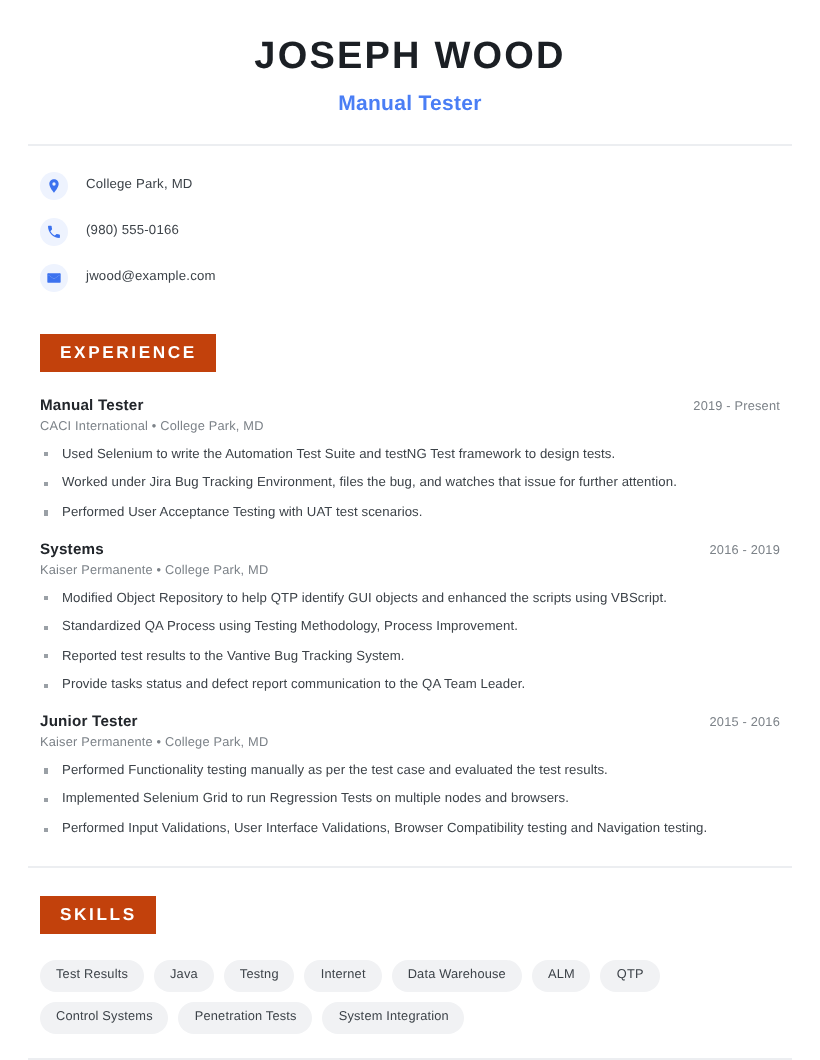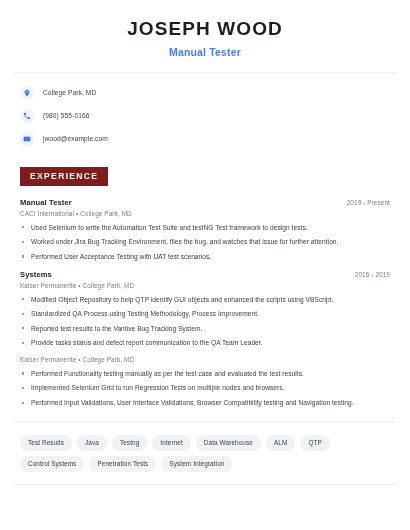--- a/index.html
+++ b/index.html
@@ -56,21 +56,21 @@
     flex: 0 0 14px;
     margin-right: 9px;
   }
   .contact-ico svg { display: block; }
   .contact-text { font-size: 6.6px; color: #3c4248; letter-spacing: .1px; }
 
   
   .section { padding: 0 20px; }
   .sec-badge {
     display: inline-block;
-    background: #7f1d1d;
+    background: #c2410c;
     color: #ffffff;
     font-size: 8.6px;
     font-weight: bold;
     letter-spacing: 1.3px;
     padding: 4px 10px 5px 10px;
     margin-top: 14px;
   }
 
   
   .exp-list { margin-top: 12px; }
@@ -201,34 +201,39 @@
         <div class="job-meta">Kaiser Permanente  •  College Park, MD</div>
         <ul class="bullets">
           <li>Modified Object Repository to help QTP identify GUI objects and enhanced the scripts using VBScript.</li>
           <li>Standardized QA Process using Testing Methodology, Process Improvement.</li>
           <li>Reported test results to the Vantive Bug Tracking System.</li>
           <li>Provide tasks status and defect report communication to the QA Team Leader.</li>
         </ul>
       </div>
 
       <div class="job">
+        <div class="job-head">
+          <span class="job-role">Junior Tester</span>
+          <span class="job-dates">2015 - 2016</span>
+        </div>
         <div class="job-meta">Kaiser Permanente  •  College Park, MD</div>
         <ul class="bullets">
           <li>Performed Functionality testing manually as per the test case and evaluated the test results.</li>
           <li>Implemented Selenium Grid to run Regression Tests on multiple nodes and browsers.</li>
           <li>Performed Input Validations, User Interface Validations, Browser Compatibility testing and Navigation testing.</li>
         </ul>
       </div>
 
     </div>
   </div>
 
   <div class="divider"></div>
 
   <div class="section">
+    <div class="sec-badge">SKILLS</div>
 
     <div class="skills-wrap">
       <span class="skill">Test Results</span>
       <span class="skill">Java</span>
       <span class="skill">Testng</span>
       <span class="skill">Internet</span>
       <span class="skill">Data Warehouse</span>
       <span class="skill">ALM</span>
       <span class="skill">QTP</span>
       <span class="skill">Control Systems</span>

